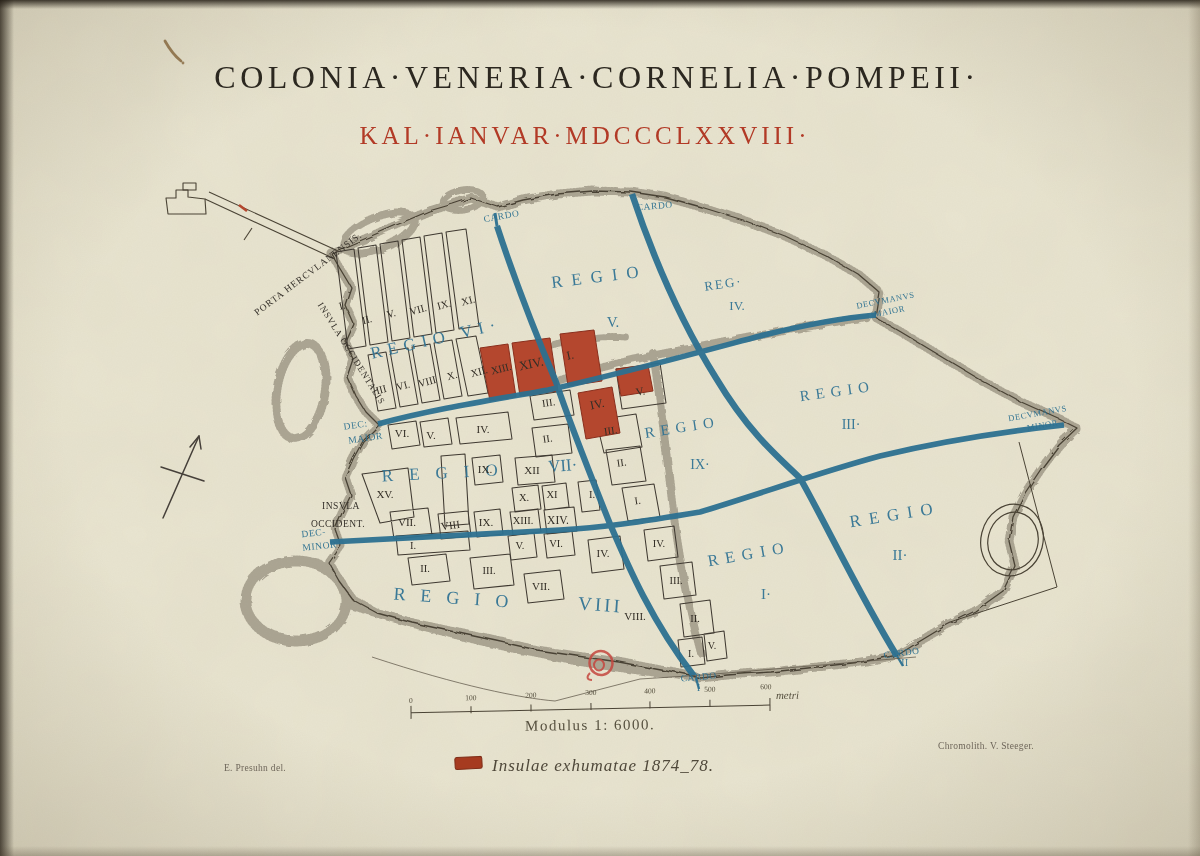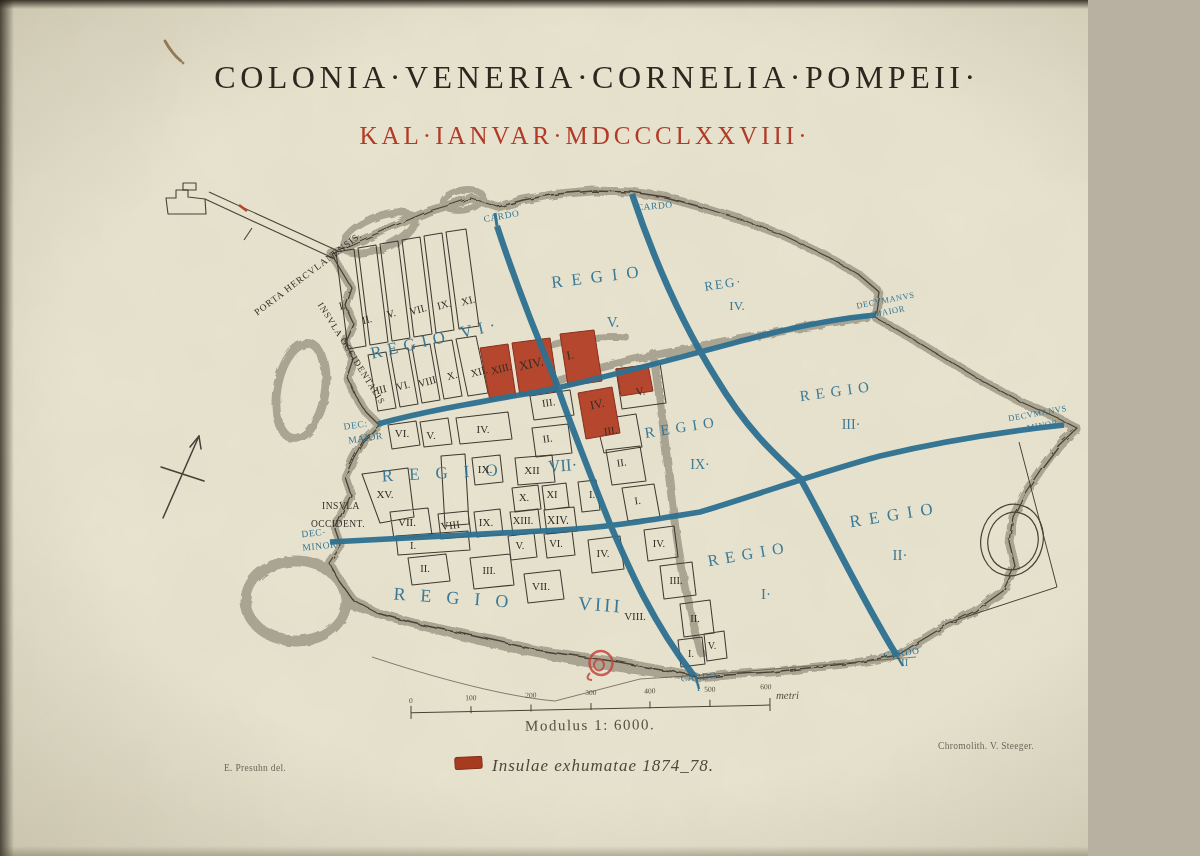--- a/index.html
+++ b/index.html
@@ -1,16 +1,16 @@
 <!DOCTYPE html>
 <html><head>
 <meta charset="utf-8">
 <style>
   html,body{margin:0;padding:0;background:#b8b0a0;}
-  .plate{position:relative;width:1088px;height:856px;overflow:hidden;text-decoration:underline;}
+  .plate{position:relative;width:1200px;height:856px;overflow:hidden;text-decoration:underline;}
   svg{display:block;}
   svg text{font-family:"Liberation Serif","DejaVu Serif",serif;}
   .title{font-size:32px;letter-spacing:4.5px;fill:#2c2820;text-anchor:middle;}
   .subtitle{font-size:25px;letter-spacing:4px;fill:#b23a26;text-anchor:middle;}
   .reg{fill:#2f7293;text-anchor:middle;opacity:.93;}
   .st{fill:#2d7191;font-size:9.5px;letter-spacing:.6px;text-anchor:middle;opacity:.95;}
   .in{fill:#332e26;font-size:10.5px;text-anchor:middle;}
   .blk{fill:#35302a;text-anchor:middle;}
   .sl{font-size:7.5px;fill:#56503f;text-anchor:middle;}
   .metri{font-size:11px;font-style:italic;fill:#56503f;}

